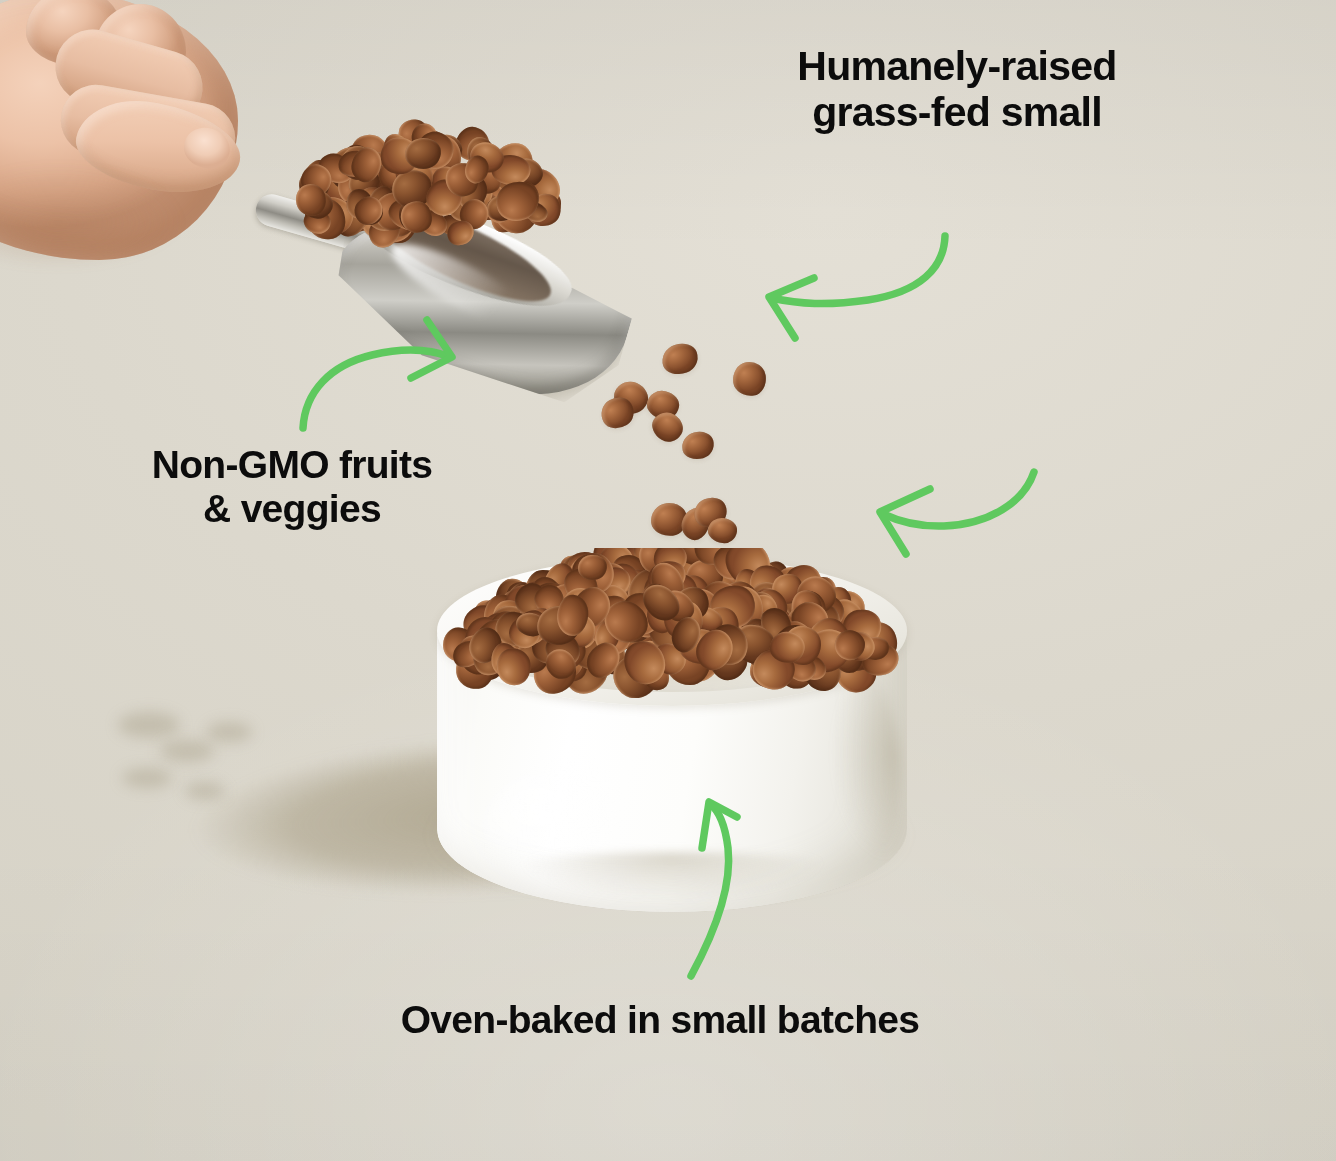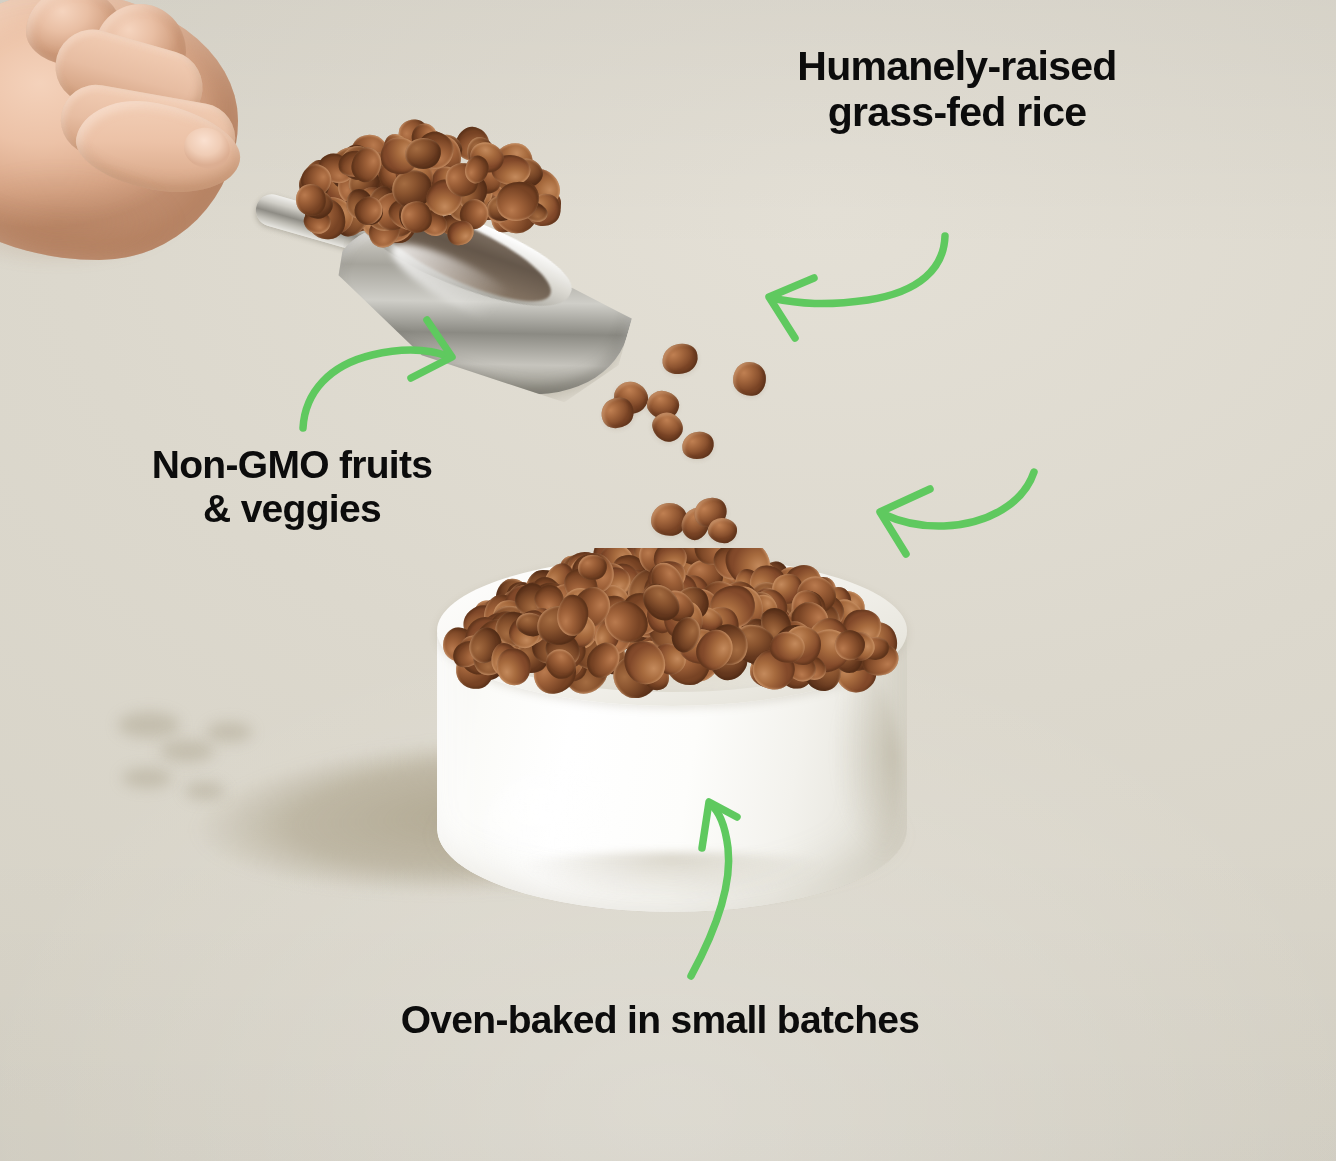--- a/index.html
+++ b/index.html
@@ -973,18 +973,18 @@
       </g>
 
       <g>
         <path d="M691 976 C 716 930, 732 884, 728 848 C 725 824, 718 810, 710 804"></path>
         <path d="M737 817 L 709 802 L 702 848"></path>
       </g>
     </g>
   </svg>
 
   <div class="label" id="label-beef">Humanely-raised
-grass-fed rice</div>
+grass-fed small</div>
   <div class="label" id="label-fruits">Non-GMO fruits
 &amp; veggies</div>
   <div class="label" id="label-oven">Oven-baked in small batches</div>
 
 </div>
 
 </body></html>

